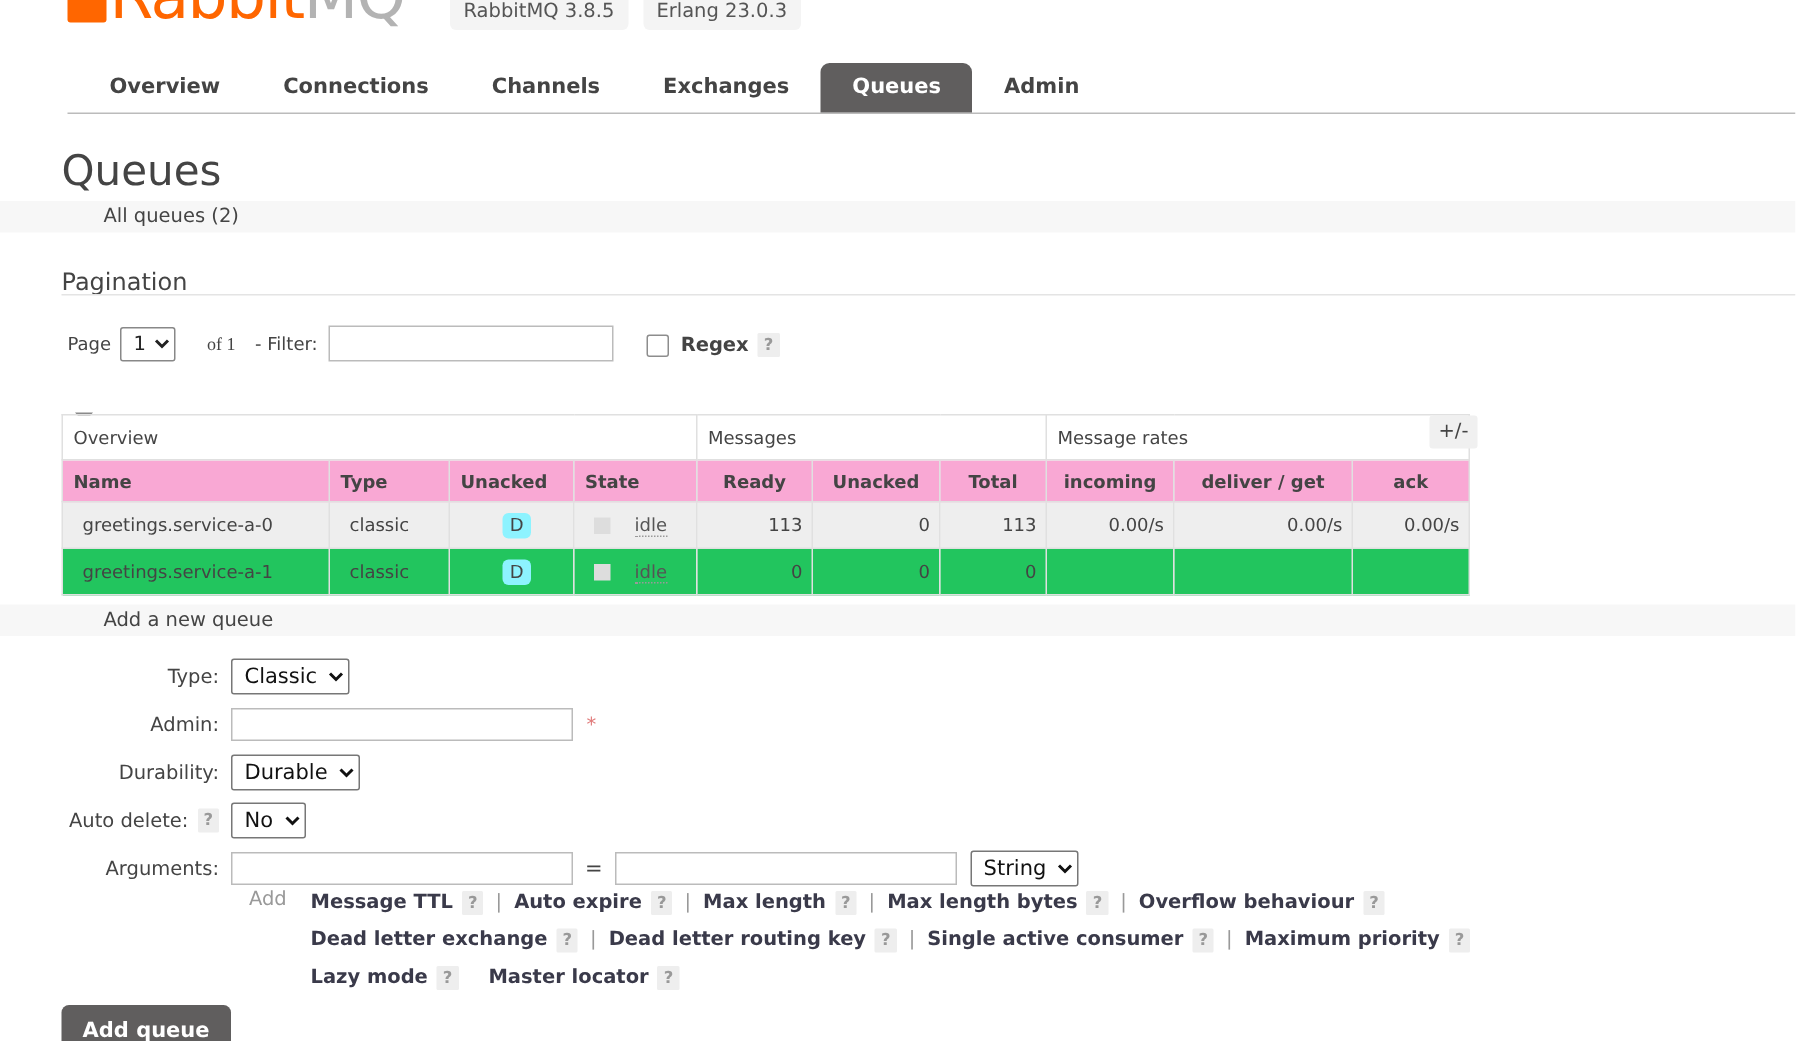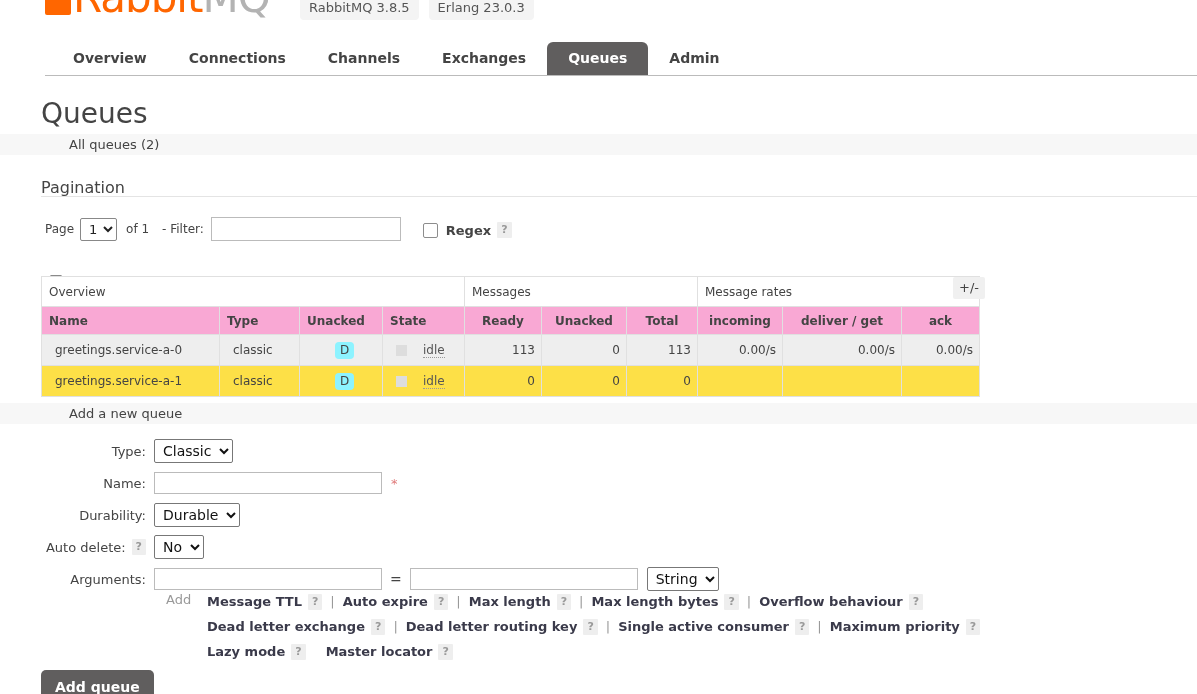--- a/index.html
+++ b/index.html
@@ -171,21 +171,21 @@
   #pagination-controls .lbl { margin-right: 6px; }
   select.mini {
     font-family: "DejaVu Sans", "Liberation Sans", sans-serif;
     font-size: 13px;
     padding: 2px 2px 2px 4px;
     border: 1px solid #888;
     background: #fff;
     color: #222;
     border-radius: 2px;
   }
-  #of-label { margin-left: 9px; }
+  #of-label { margin-left: 21px; font-family: Liberation Serif, serif; }
   #filter-label { margin-left: 13px; }
   input.txt {
     font-family: "DejaVu Sans", "Liberation Sans", sans-serif;
     font-size: 13px;
     border: 1px solid #bbbbbb;
     background: #fff;
     padding: 3px 4px;
     box-sizing: border-box;
     color: #222;
   }
@@ -254,21 +254,21 @@
   #queues-table thead tr.cols th {
     text-align: left;
     font-weight: bold;
     background: #f9a8d4;
     height: 19px;
     padding: 4px 7px;
   }
   #queues-table thead tr.cols th.num { text-align: center; }
   #queues-table tbody td { height: 22px; padding-left: 13px; }
   #queues-table tbody tr.odd td { background: #eeeeee; }
-  #queues-table tbody tr.even td { background: #fde047; }
+  #queues-table tbody tr.even td { background: #22c55e; }
   td.name-cell { font-weight: bold; color: #333; }
   td.num { text-align: right; color: #666; }
   td.center { text-align: center; }
   .feature-badge {
     display: inline-block;
     background: #8df3ff;
     color: #444;
     font-size: 12px;
     padding: 1px 5px 2px 5px;
     border-radius: 4px;
@@ -510,21 +510,21 @@
 <div id="add-form">
 
   <div class="frow">
     <span class="flabel">Type:</span>
     <select class="fsel" id="type-select">
       <option>Classic</option>
     </select>
   </div>
 
   <div class="frow">
-    <span class="flabel">Name:</span>
+    <span class="flabel">Admin:</span>
     <input class="txt" id="name-input" type="text" value="" style="">
     <span class="req-star">*</span>
   </div>
 
   <div class="frow">
     <span class="flabel">Durability:</span>
     <select class="fsel" id="durability-select">
       <option>Durable</option>
     </select>
   </div>

